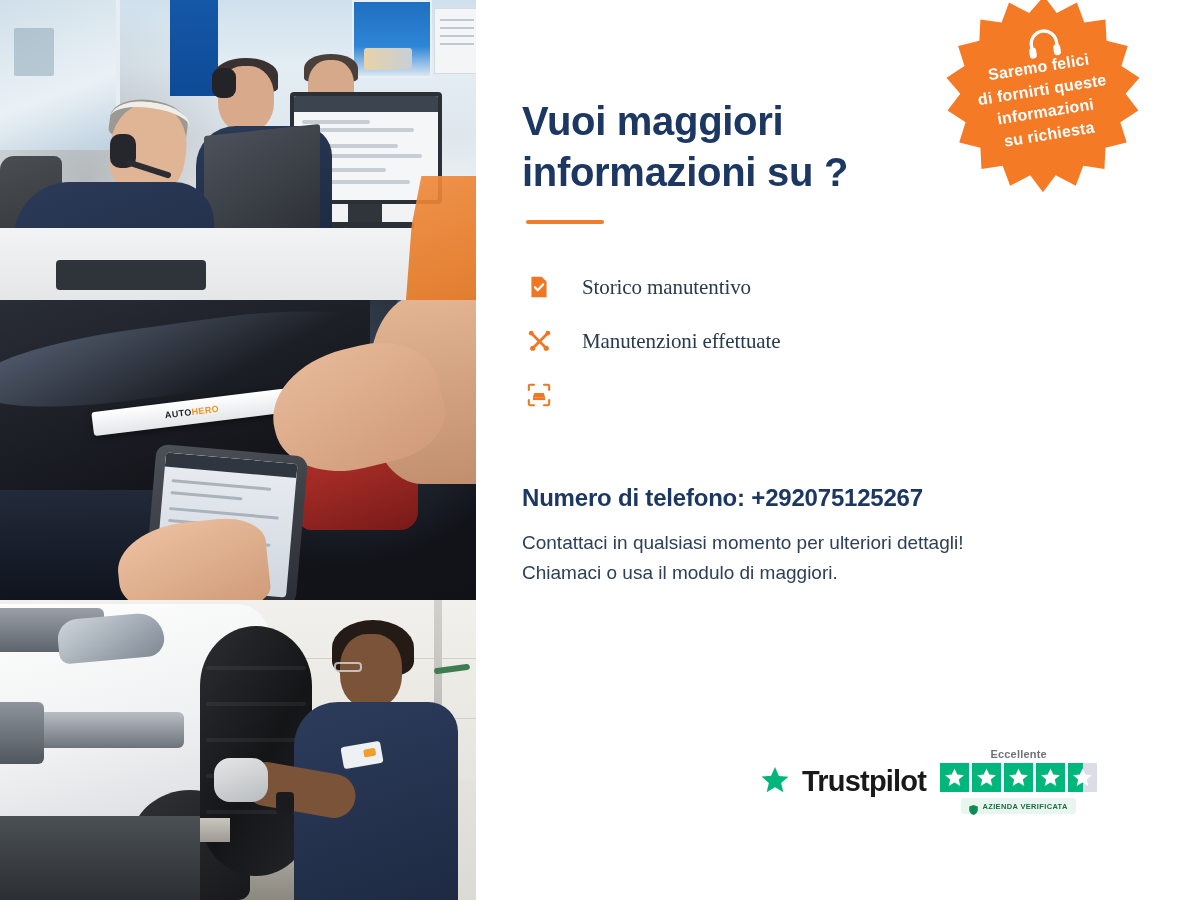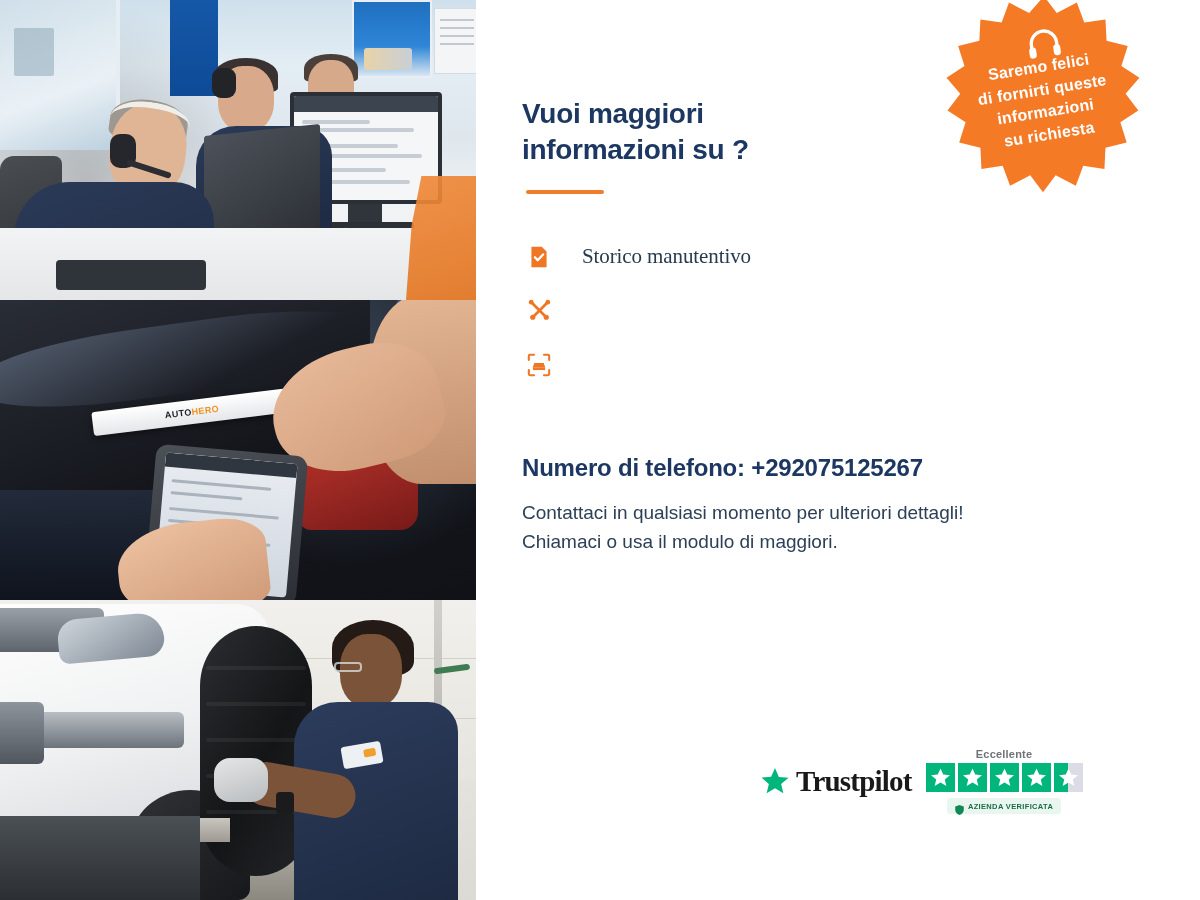--- a/index.html
+++ b/index.html
@@ -362,21 +362,21 @@
   .content {
     position: relative;
     flex: 1 1 auto;
     height: 900px;
     background: #ffffff;
     padding: 96px 0 0 46px;
   }
 
   .headline {
     color: #1c3761;
-    font-size: 28px;
+    font-size: 40px;
     font-weight: 700;
     line-height: 1.28;
     letter-spacing: -0.3px;
     max-width: 420px;
   }
   .rule {
     width: 78px;
     height: 4px;
     background: #f07d29;
     border-radius: 2px;
@@ -445,21 +445,21 @@
 
   
   .trustpilot {
     position: absolute;
     left: 760px;
     top: 748px;
     display: flex;
     align-items: center;
     gap: 14px;
   }
-  .tp-logo { display:flex; align-items:center; gap:6px;font-family:Liberation Serif, serif; }
+  .tp-logo { display:flex; gap:12px; }
   .tp-logo .tp-star { width:30px; height:30px; color:#00b67a; }
   .tp-logo .tp-word {
     font-size: 29px; font-weight: 700; color:#191919; letter-spacing:-0.8px;
   }
   .tp-rating { display:flex; flex-direction:column; align-items:center; gap:3px; }
   .tp-excellent { font-size:11px; font-weight:700; color:#6f7277; letter-spacing:.2px; }
   .tp-stars { display:flex; gap:3px; }
   .tp-box {
     width:29px; height:29px; background:#00b67a;
     display:flex; align-items:center; justify-content:center; position:relative;
@@ -629,20 +629,21 @@
             <g stroke="#ef7622" stroke-width="2.4" stroke-linecap="round" fill="none">
               <path d="M4.5 4.5L18 18"></path>
               <path d="M19.5 4.5L6 18"></path>
             </g>
             <circle cx="4.6" cy="4.6" r="2.1" fill="#ef7622"></circle>
             <circle cx="19.4" cy="4.6" r="2.1" fill="#ef7622"></circle>
             <circle cx="18" cy="18" r="2.3" fill="#ef7622"></circle>
             <circle cx="6" cy="18" r="2.3" fill="#ef7622"></circle>
           </svg>
         </span>
+        <span class="flabel">Manutenzioni effettuate</span>
       </li>
 
 
       <li class="feature">
         <span class="ficon">
           <svg viewBox="0 0 24 24" width="26" height="26" aria-hidden="true">
             <g fill="none" stroke="#ef7622" stroke-width="1.9" stroke-linecap="round">
               <path d="M2.6 7.4V3.6a1 1 0 011-1h3.8"></path>
               <path d="M21.4 7.4V3.6a1 1 0 00-1-1h-3.8"></path>
               <path d="M2.6 16.6v3.8a1 1 0 001 1h3.8"></path>

